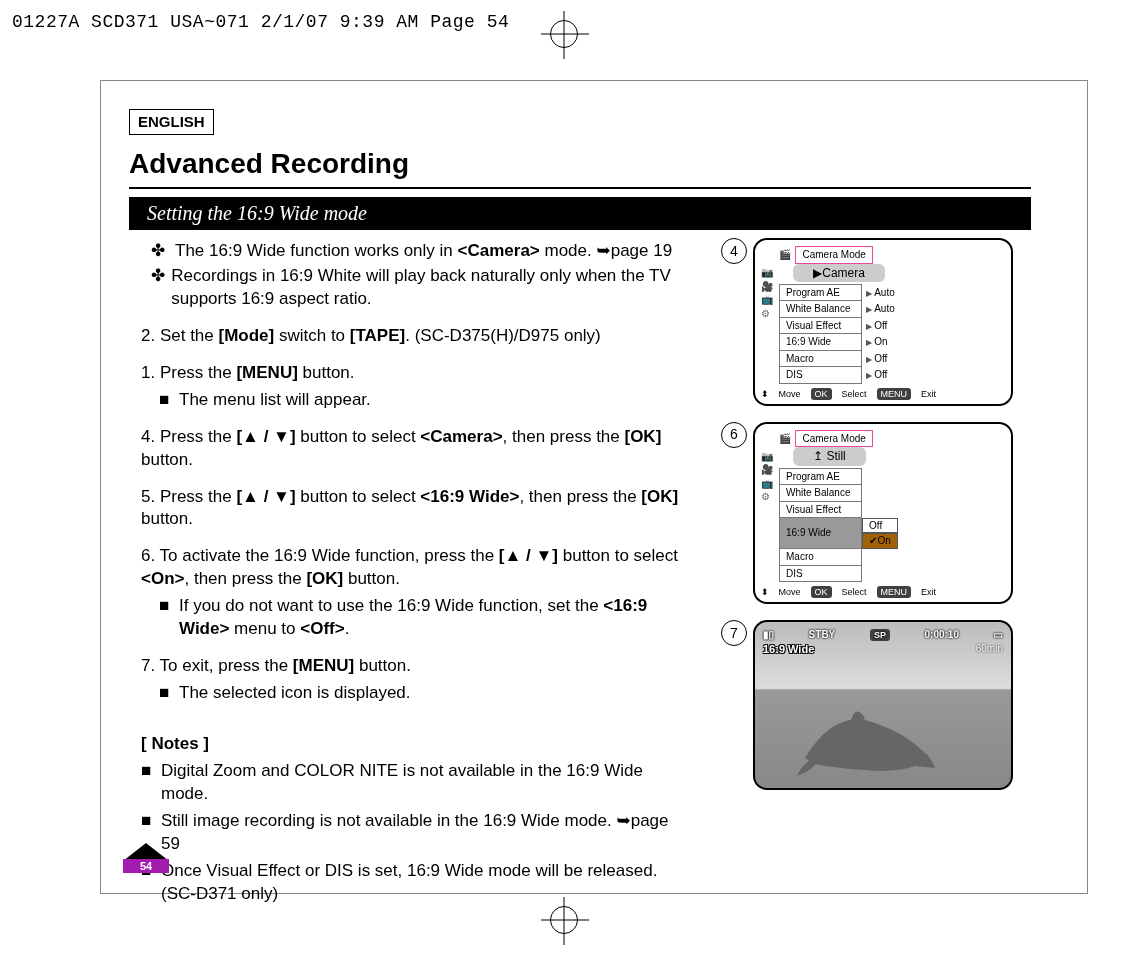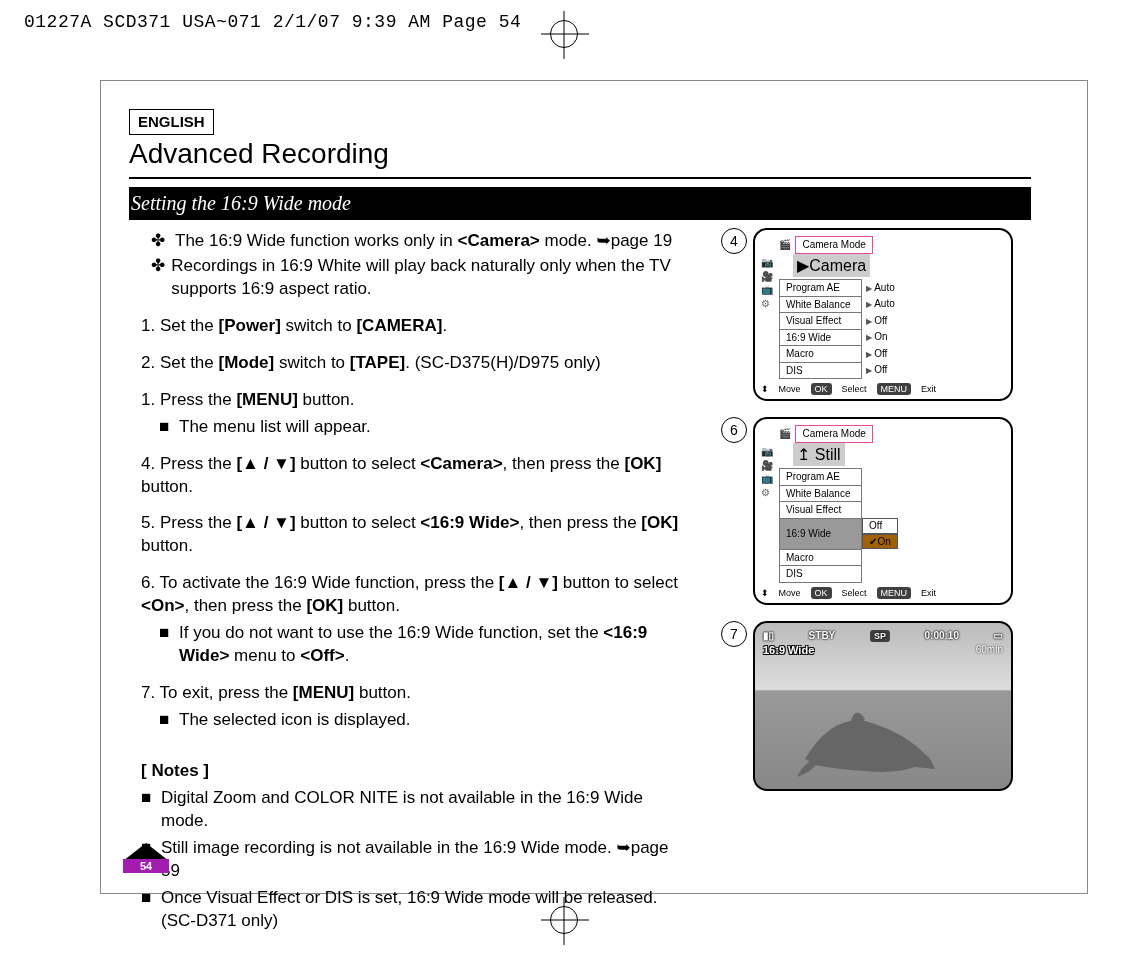--- a/index.html
+++ b/index.html
@@ -10,21 +10,21 @@
     font-family: Arial, Helvetica, sans-serif;
     color: #000;
     background: #fff;
     position: relative;
     font-size: 17px;
     line-height: 1.35;
   }
   .print-header {
     position: absolute;
     top: 10px;
-    left: 24px;
+    left: 12px;
     font-family: "Courier New", monospace;
     font-size: 18px;
     letter-spacing: 0.5px;
   }
   .reg-top {
     position: absolute;
     top: 20px;
     left: 50%;
     transform: translateX(-50%);
     width: 28px; height: 28px;
@@ -62,32 +62,32 @@
 
   .lang-box {
     display: inline-block;
     border: 1px solid #000;
     padding: 2px 8px;
     font-weight: bold;
     font-size: 15px;
   }
   h1.title {
     font-size: 28px;
-    margin: 0 0 8px 0;
-    font-weight: normal;
+    margin: 10px 0 8px 0;
+    font-weight: bold;
     border-bottom: 2px solid #000;
     padding-bottom: 4px;
   }
   .section-bar {
     background: #000;
     color: #fff;
     font-style: italic;
     font-family: "Times New Roman", serif;
     font-size: 20px;
-    padding: 3px 2px;
+    padding: 3px 18px;
   }
 
   .cols {
     display: flex;
     gap: 30px;
     margin-top: 8px;
   }
   .left { flex: 1 1 auto; }
   .right { width: 310px; flex: none; }
 
@@ -112,22 +112,22 @@
     padding: 6px 8px 4px 6px;
     font-size: 10px;
     width: 260px;
     background: #fff;
   }
   .panel .hdr {
     display: flex; align-items: center; gap: 4px; margin-left: 18px;
   }
   .panel .hdr .tbox { border: 1px solid #ec4899; padding: 1px 6px; font-size: 10px; }
   .panel .subhdr {
-    background: #ccc; color: #000; font-size: 16px; padding: 1px 4px;
-    margin-left: 32px; display: inline-block; border-radius: 0;
+    background: #ccc; color: #000; font-size: 12px; padding: 1px 20px;
+    margin-left: 32px; display: inline-block; border-radius: 6px;
   }
   .panel table { border-collapse: collapse; margin-left: 18px; margin-top: 2px; }
   .panel td { font-size: 10px; padding: 1px 4px; white-space: nowrap; }
   .panel td.k { border: 1px solid #777; padding: 1px 6px; min-width: 82px; }
   .panel td.v::before { content: "▶"; font-size: 8px; margin-right: 2px; color:#555;}
   .panel td.sel { background:#999; color:#000; }
   .panel .footer { display:flex; gap:10px; align-items:center; margin-top:4px; font-size:9px; }
   .pill { background:#404040; color:#fff; border-radius:3px; padding:0 4px; font-size:9px; display:inline-block;}
   .sideicons { position:absolute; left:6px; top:26px; display:flex; flex-direction:column; gap:4px; font-size:10px; color:#666;}
   .panel { position:relative; }
@@ -183,23 +183,20 @@
           <span class="sym">✤</span>
         <span>
           <span>The 16:9 Wide function works only in </span><strong class="b">&lt;Camera&gt;</strong><span> mode. ➥page 19</span>
         </span>
       </div>
       <div class="bullet">
           <span class="sym">✤</span>
         <span>Recordings in 16:9 White will play back naturally only when the TV supports 16:9 aspect ratio.</span>
       </div>
 
-      <div class="step">
-        <span>1. Set the </span><strong class="b">[Power]</strong><span> switch to </span><strong class="b">[CAMERA]</strong><span>.</span>
-      </div>
 
       <div class="step">
         <span>2. Set the </span><strong class="b">[Mode]</strong><span> switch to </span><strong class="b">[TAPE]</strong><span>. (SC-D375(H)/D975 only)</span>
       </div>
 
       <div class="step">
         <span>1. Press the </span><strong class="b">[MENU]</strong><span> button.</span>
       </div>
       <div class="sub">
           <span class="sq">■</span>

